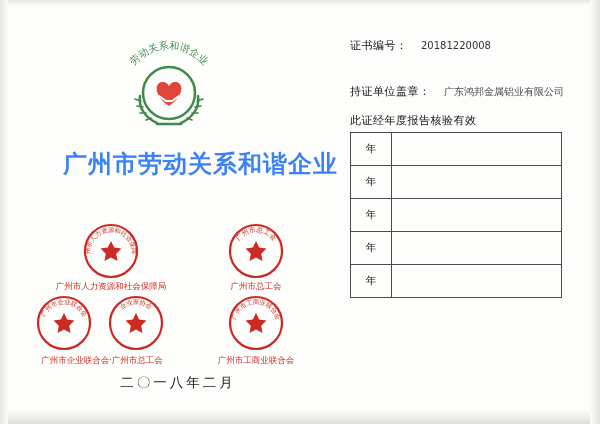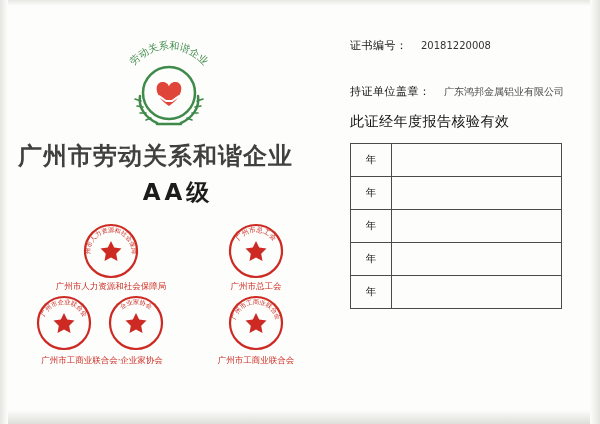--- a/index.html
+++ b/index.html
@@ -51,26 +51,26 @@
     width: 118px; height: 96px;
   }
   .emblem {
     position: relative;
     width: 118px; height: 96px;
   }
 
   
   .cert-title {
     position: absolute;
-    left: 0; top: 118px;
+    left: 0; top: 126px;
     width: 320px;
-    text-align: left;
+    text-align: right;
     font-size: 24px;
     font-weight: bold;
-    color: #404040;
+    color: #3b82f6;
     letter-spacing: 1px;
     font-family: "DejaVu Sans", "Liberation Sans", sans-serif;
   }
   .cert-grade {
     position: absolute;
     left: 0; top: 155px;
     width: 320px;
     text-align: center;
     font-size: 23px;
     font-weight: bold;
@@ -134,24 +134,24 @@
     letter-spacing: 0.5px;
   }
   .field-value {
     font-size: 10px;
     color: #333;
     margin-left: 10px;
   }
   .field-value.gray { color: #4a4a4a; }
 
   .notice {
-    font-size: 14px;
+    font-size: 11px;
     color: #111;
     margin-top: 14px;
-    margin-bottom: 12px;
+    margin-bottom: 4px;
     letter-spacing: 0.5px;
   }
 
   .year-table {
     border-collapse: collapse;
     width: 212px;
   }
   .year-table td {
     border: 1px solid #4b4b4b;
     height: 32px;
@@ -200,21 +200,20 @@
           <path d="M88 58 C 90 70, 82 80, 71 85" fill="none" stroke="#3f8a4a" stroke-width="2.5" stroke-linecap="round"></path>
           <path d="M31 63 l-6 -2 M33 69 l-6 -1 M36 75 l-6 0 M41 80 l-5 2" stroke="#3f8a4a" stroke-width="1.6" stroke-linecap="round"></path>
           <path d="M87 63 l6 -2 M85 69 l6 -1 M82 75 l6 0 M77 80 l5 2" stroke="#3f8a4a" stroke-width="1.6" stroke-linecap="round"></path>
 
           <path d="M47 86 L71 86" stroke="#3f8a4a" stroke-width="2.5" stroke-linecap="round"></path>
         </svg>
       </div>
     </div>
 
     <div class="cert-title">广州市劳动关系和谐企业</div>
-    <div class="cert-grade">AA级</div>
 
     <div class="seals">
 
       <div class="seal-row">
         <div class="seal-cell" style="left:18px; top:0; width:150px;">
           <div class="seal">
             <svg width="58" height="58" viewBox="0 0 58 58">
               <circle cx="29" cy="29" r="26" fill="none" stroke="#cc2a22" stroke-width="2.2"></circle>
               <path d="M29 19 l3.2 6.6 7.3 1 -5.3 5.1 1.3 7.2 -6.5 -3.4 -6.5 3.4 1.3 -7.2 -5.3 -5.1 7.3 -1 Z" fill="#cc2a22"></path>
               <defs>
@@ -272,25 +271,26 @@
               <circle cx="29" cy="29" r="26" fill="none" stroke="#cc2a22" stroke-width="2.2"></circle>
               <path d="M29 19 l3.2 6.6 7.3 1 -5.3 5.1 1.3 7.2 -6.5 -3.4 -6.5 3.4 1.3 -7.2 -5.3 -5.1 7.3 -1 Z" fill="#cc2a22"></path>
               <defs>
                   <path id="s5" d="M 8 31 A 21 21 0 0 1 50 31" fill="none"></path>
                 </defs>
               <text font-size="6.2" fill="#cc2a22"><textPath href="#s5" startOffset="50%" text-anchor="middle">广州市工商业联合会</textPath></text>
             </svg>
           </div>
         </div>
 
-        <div class="seal-caption" style="position:absolute; left:4px; top:60px; width:160px; text-align:center;">广州市工商业联合会·企业家协会</div>
+        <div class="seal-caption" style="position:absolute; left:4px; top:60px; width:160px; text-align:center;">广州市企业联合会·广州市总工会</div>
         <div class="seal-caption" style="position:absolute; left:178px; top:60px; width:120px; text-align:center;">广州市工商业联合会</div>
       </div>
     </div>
 
+    <div class="cert-date">二〇一八年二月</div>
   </div>
 
   <div class="right-panel">
 
     <div class="field-row">
       <span class="field-label">证书编号：</span>
       <span class="field-value">20181220008</span>
     </div>
 
     <div class="field-row" style="margin-bottom:12px;">

